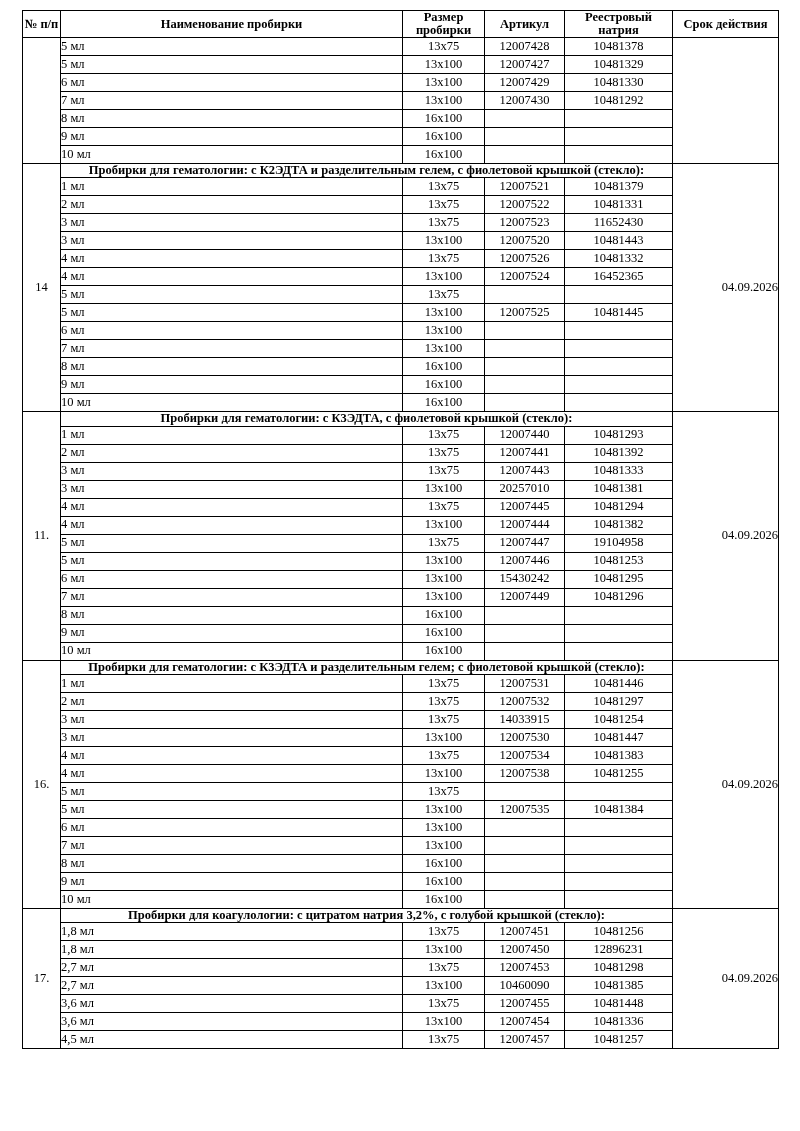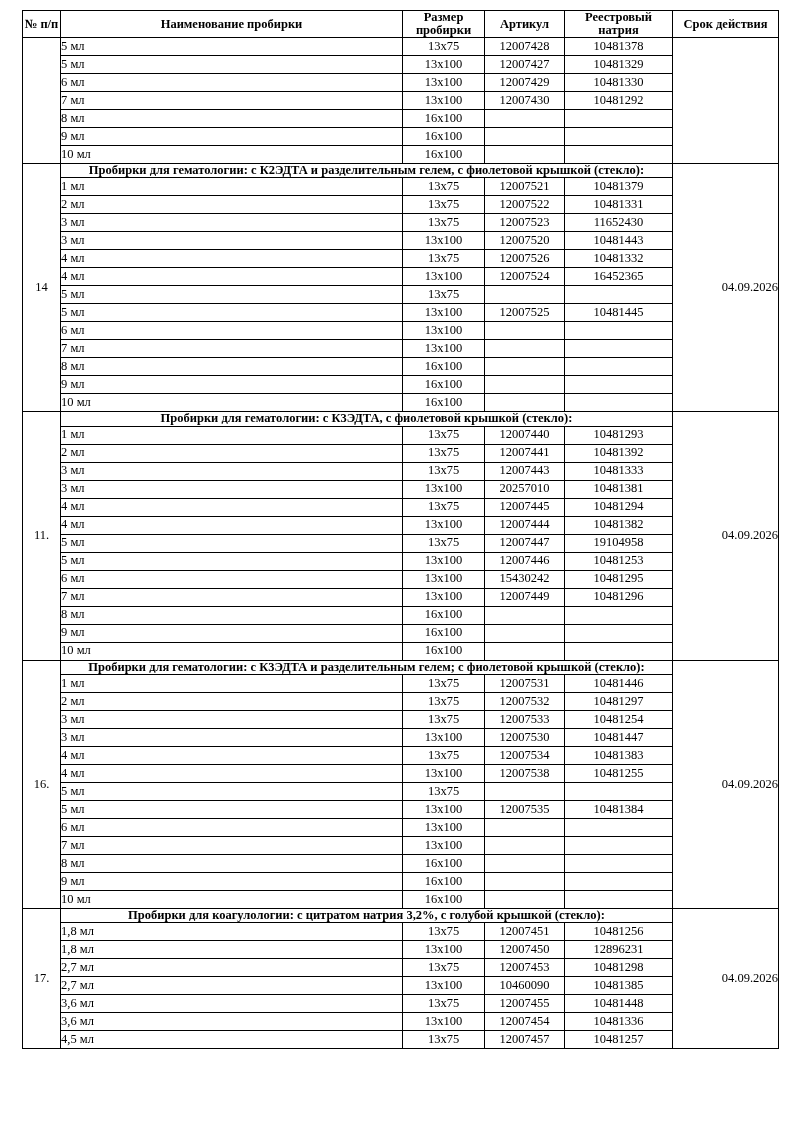--- a/index.html
+++ b/index.html
@@ -324,21 +324,21 @@
         </tr>
         <tr class="datarow">
           <td class="name">2 мл</td>
           <td class="size">13x75</td>
           <td class="art">12007532</td>
           <td class="reg">10481297</td>
         </tr>
         <tr class="datarow">
           <td class="name">3 мл</td>
           <td class="size">13x75</td>
-          <td class="art">12007533</td>
+          <td class="art">14033915</td>
           <td class="reg">10481254</td>
         </tr>
         <tr class="datarow">
           <td class="name">3 мл</td>
           <td class="size">13x100</td>
           <td class="art">12007530</td>
           <td class="reg">10481447</td>
         </tr>
         <tr class="datarow">
           <td class="name">4 мл</td>

